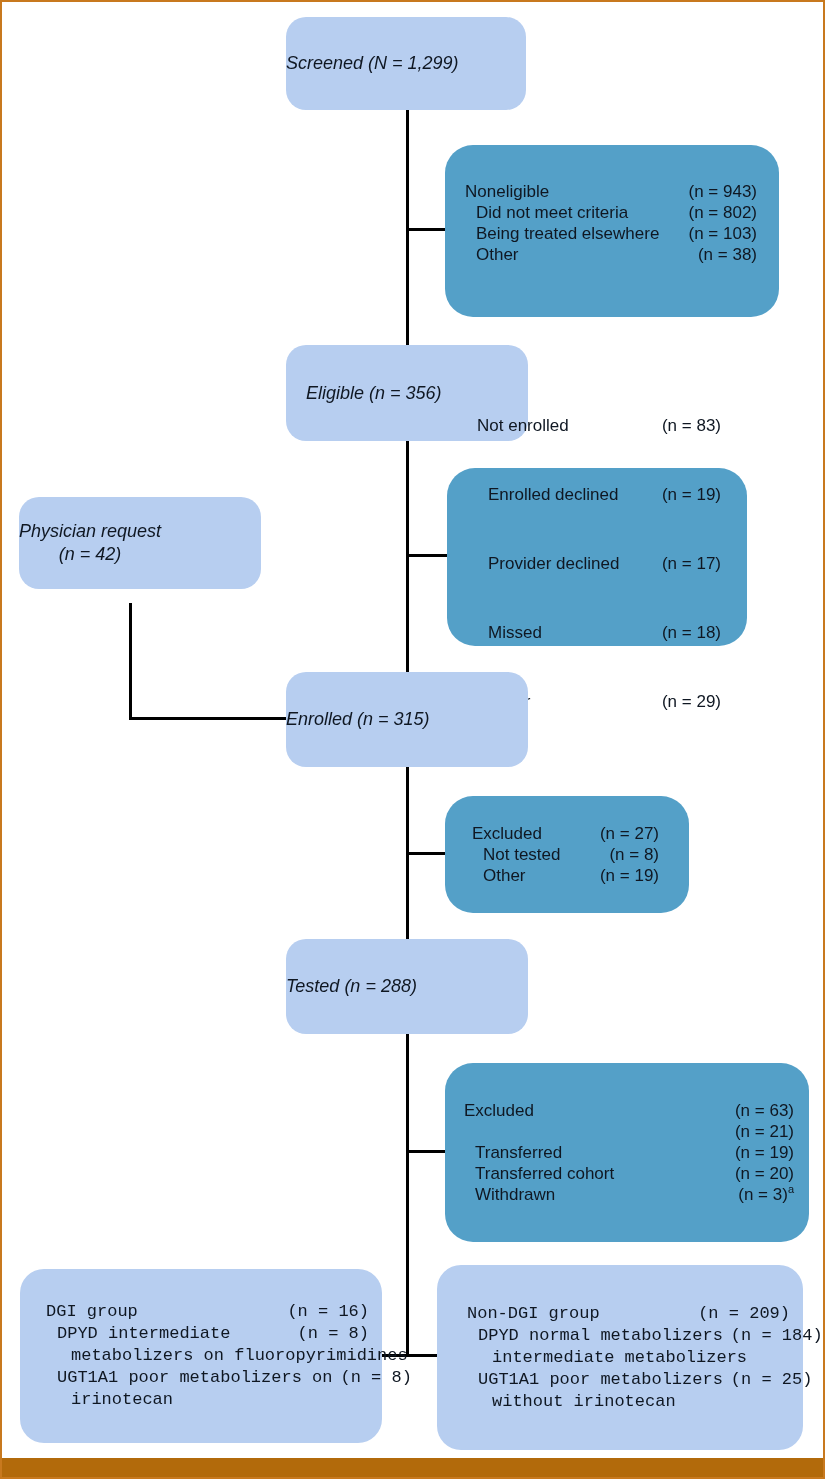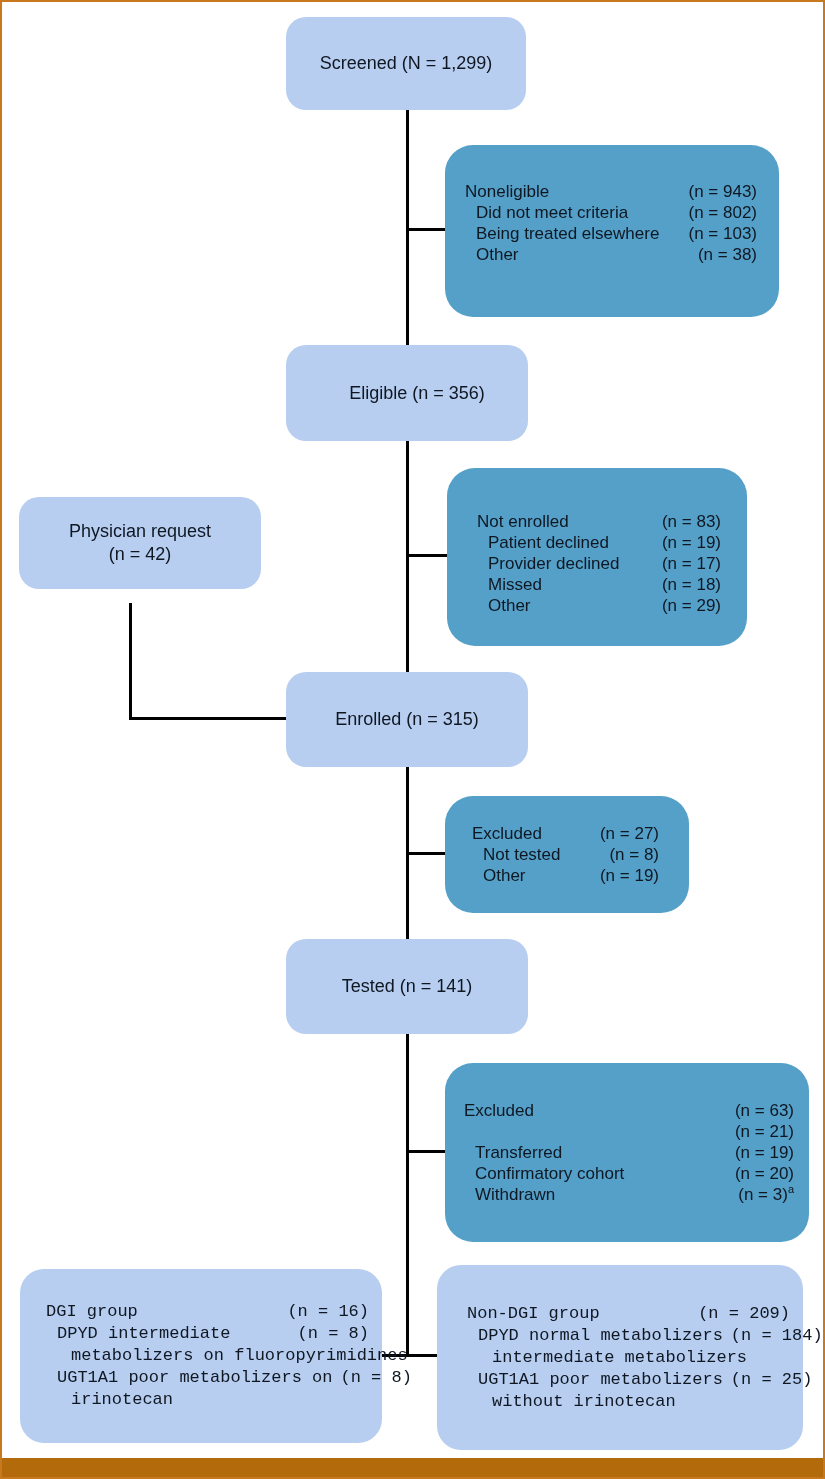--- a/index.html
+++ b/index.html
@@ -5,21 +5,21 @@
   html,body{margin:0;padding:0;background:#fff;}
   .canvas{
     position:relative;width:825px;height:1479px;background:#ffffff;
     border:2px solid #c8791e;box-sizing:border-box;
     font-family:"Liberation Sans",sans-serif;color:#0f1722;overflow:hidden;
   }
   .line{position:absolute;background:#000;z-index:1;}
   .box{position:absolute;z-index:2;box-sizing:border-box;}
   .light{
     background:#b7cef0;border-radius:20px;display:flex;align-items:center;
-    justify-content:center;text-align:center;font-size:18px;line-height:23px;
+    text-align:center;font-size:18px;line-height:23px;font-style:italic;
   }
   .dark{
     background:#54a0c8;border-radius:28px;display:flex;flex-direction:column;
     justify-content:center;font-size:17px;line-height:21px;padding:0 22px 17px 20px;
   }
   .light-rows{
     background:#b7cef0;border-radius:24px;display:flex;flex-direction:column;
     justify-content:center;font-size:17px;line-height:22px;padding:0 13px 0 26px;font-family:Liberation Mono, monospace;
   }
   .row{display:flex;}
@@ -27,21 +27,21 @@
   .val{margin-left:auto;white-space:nowrap;padding-left:8px;}
   .ind0{padding-left:0;}
   .ind1{padding-left:11px;}
   .ind2{padding-left:25px;}
   sup{font-size:11px;line-height:0;}
 
   
   #box-screened{left:284px;top:15px;width:240px;height:93px;}
   #box-noneligible{left:443px;top:143px;width:334px;height:172px;}
   #box-eligible{left:284px;top:343px;width:242px;height:96px;padding-left:20px;}
-  #box-notenrolled{left:445px;top:466px;width:300px;height:178px;padding:12px 26px 0 30px;}
+  #box-notenrolled{left:445px;top:466px;width:300px;height:178px;padding:12px 26px 0 30px;gap:48px;}
   #box-physician{left:17px;top:495px;width:242px;height:92px;}
   #box-enrolled{left:284px;top:670px;width:242px;height:95px;}
   #box-excluded27{left:443px;top:794px;width:244px;height:117px;padding:0 30px 0 27px;}
   #box-tested{left:284px;top:937px;width:242px;height:95px;}
   #box-excluded63{left:443px;top:1061px;width:364px;height:179px;padding:0 15px 0 19px;}
   #box-dgi{left:18px;top:1267px;width:362px;height:174px;}
   #box-nondgi{left:435px;top:1263px;width:366px;height:185px;padding-left:30px;}
 
   
   #line-main{left:404px;top:106px;width:3px;height:1248px;}
@@ -95,21 +95,21 @@
   <div class="box light" id="box-eligible">
     <span>Eligible (n = 356)</span>
   </div>
 
   <div class="box dark" id="box-notenrolled">
       <div class="row">
         <span class="lbl ind0">Not enrolled</span>
         <span class="val">(n = 83)</span>
       </div>
       <div class="row">
-        <span class="lbl ind1">Patient declined</span>
+        <span class="lbl ind1">Enrolled declined</span>
         <span class="val">(n = 19)</span>
       </div>
       <div class="row">
         <span class="lbl ind1">Provider declined</span>
         <span class="val">(n = 17)</span>
       </div>
       <div class="row">
         <span class="lbl ind1">Missed</span>
         <span class="val">(n = 18)</span>
       </div>
@@ -139,37 +139,37 @@
         <span class="lbl ind1">Not tested</span>
         <span class="val">(n = 8)</span>
       </div>
       <div class="row">
         <span class="lbl ind1">Other</span>
         <span class="val">(n = 19)</span>
       </div>
     </div>
 
   <div class="box light" id="box-tested">
-    <span>Tested (n = 141)</span>
+    <span>Tested (n = 288)</span>
   </div>
 
   <div class="box dark" id="box-excluded63">
       <div class="row">
         <span class="lbl ind0">Excluded</span>
         <span class="val">(n = 63)</span>
       </div>
       <div class="row">
         <span class="val">(n = 21)</span>
       </div>
       <div class="row">
         <span class="lbl ind1">Transferred</span>
         <span class="val">(n = 19)</span>
       </div>
       <div class="row">
-        <span class="lbl ind1">Confirmatory cohort</span>
+        <span class="lbl ind1">Transferred cohort</span>
         <span class="val">(n = 20)</span>
       </div>
       <div class="row">
         <span class="lbl ind1">Withdrawn</span>
         <span class="val">(n = 3)<sup>a</sup></span>
       </div>
     </div>
 
   <div class="box light-rows" id="box-dgi">
       <div class="row">

